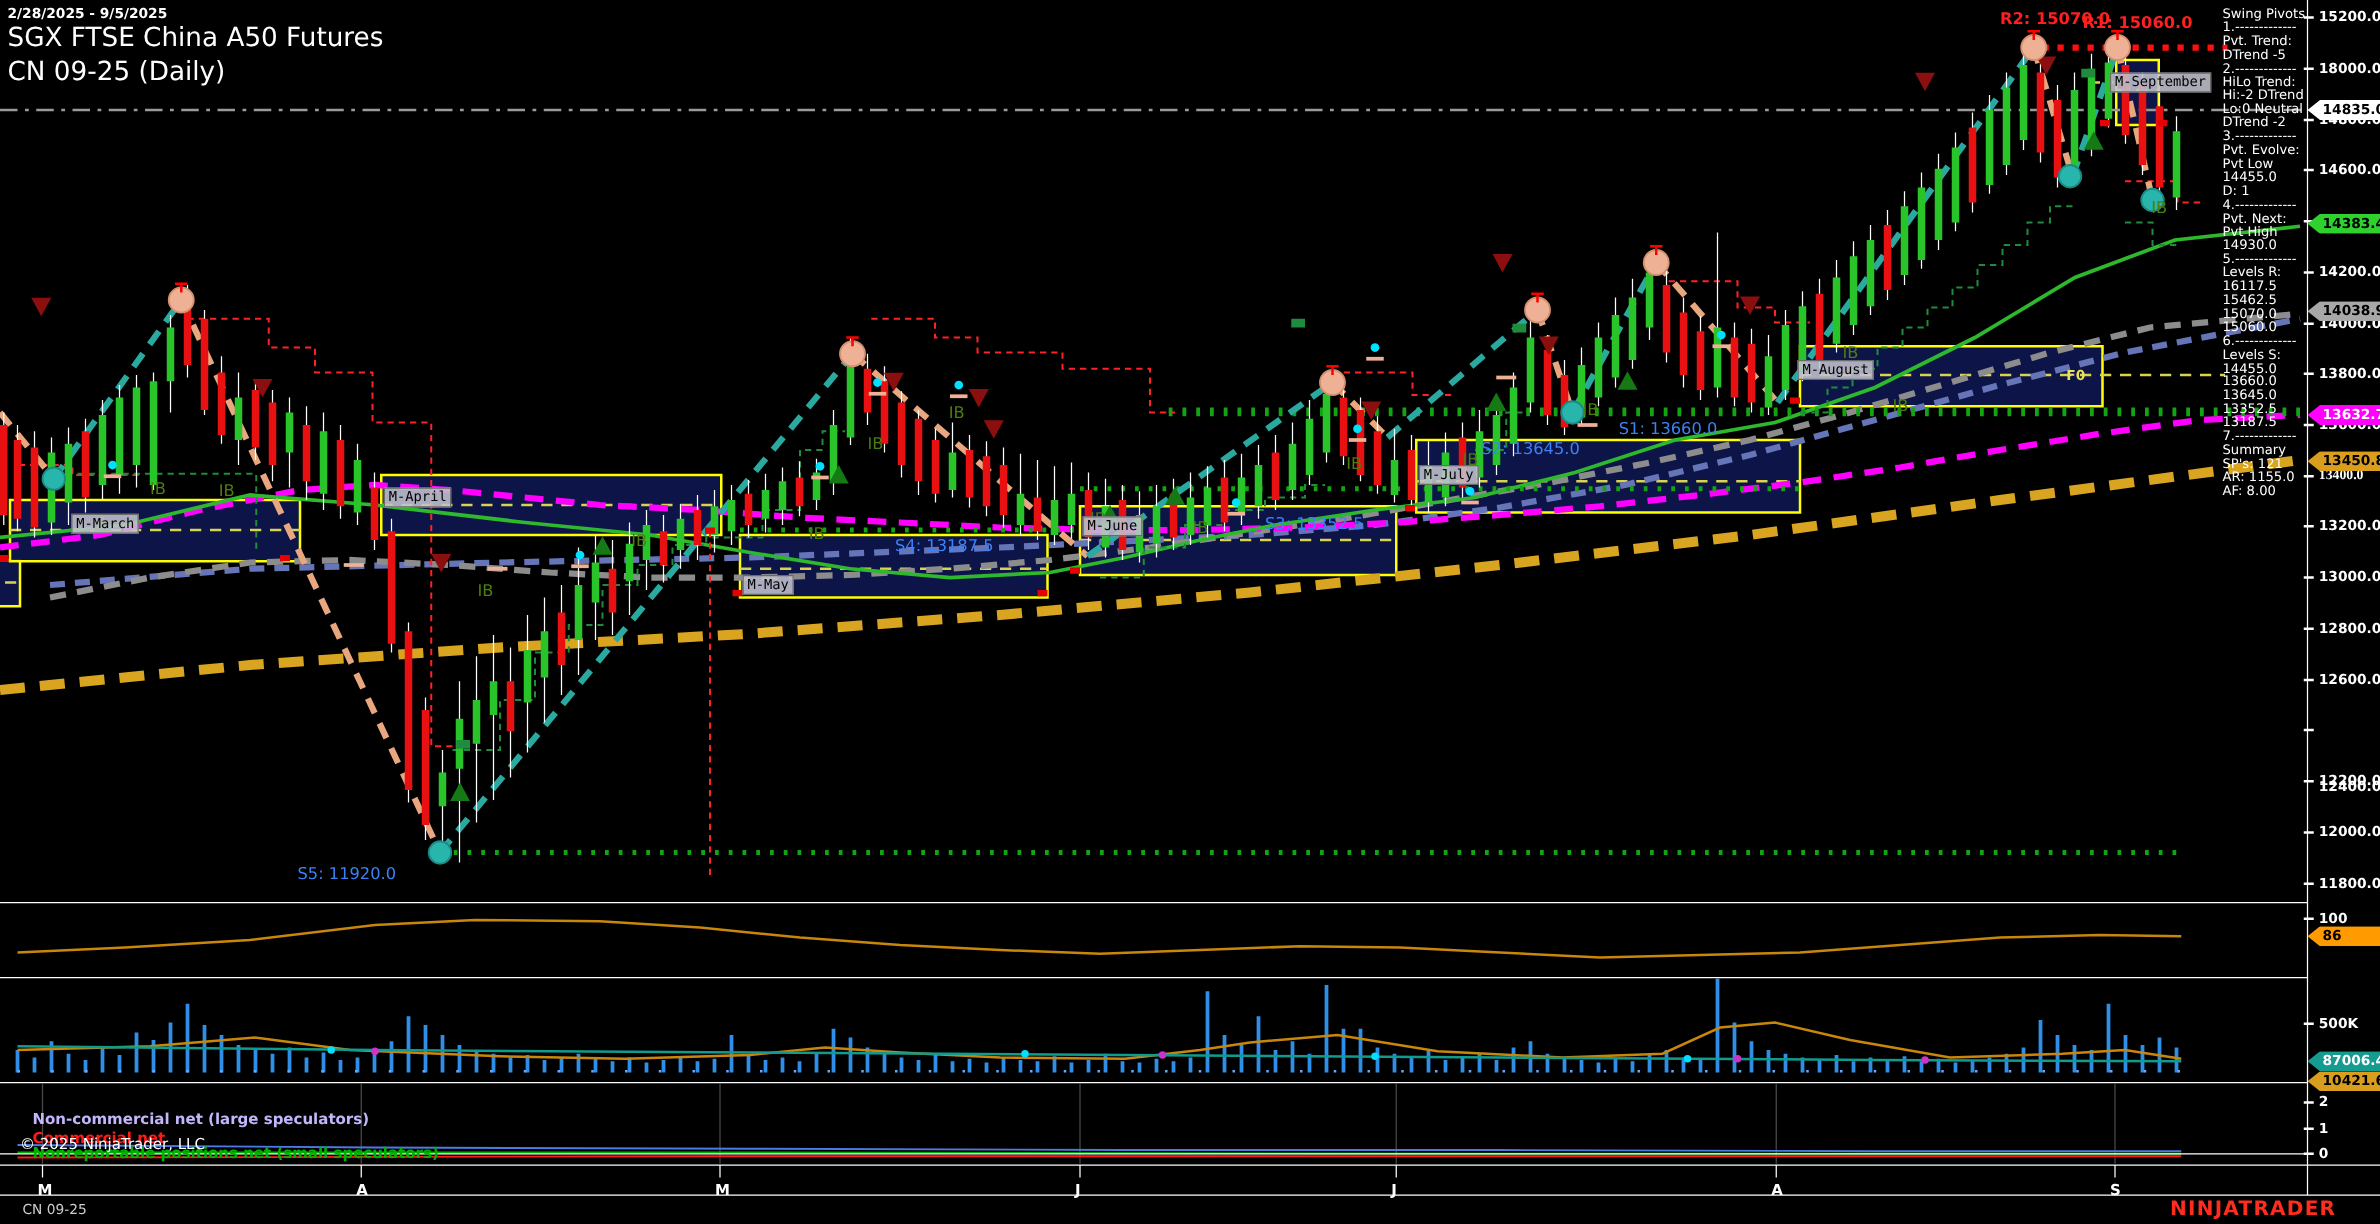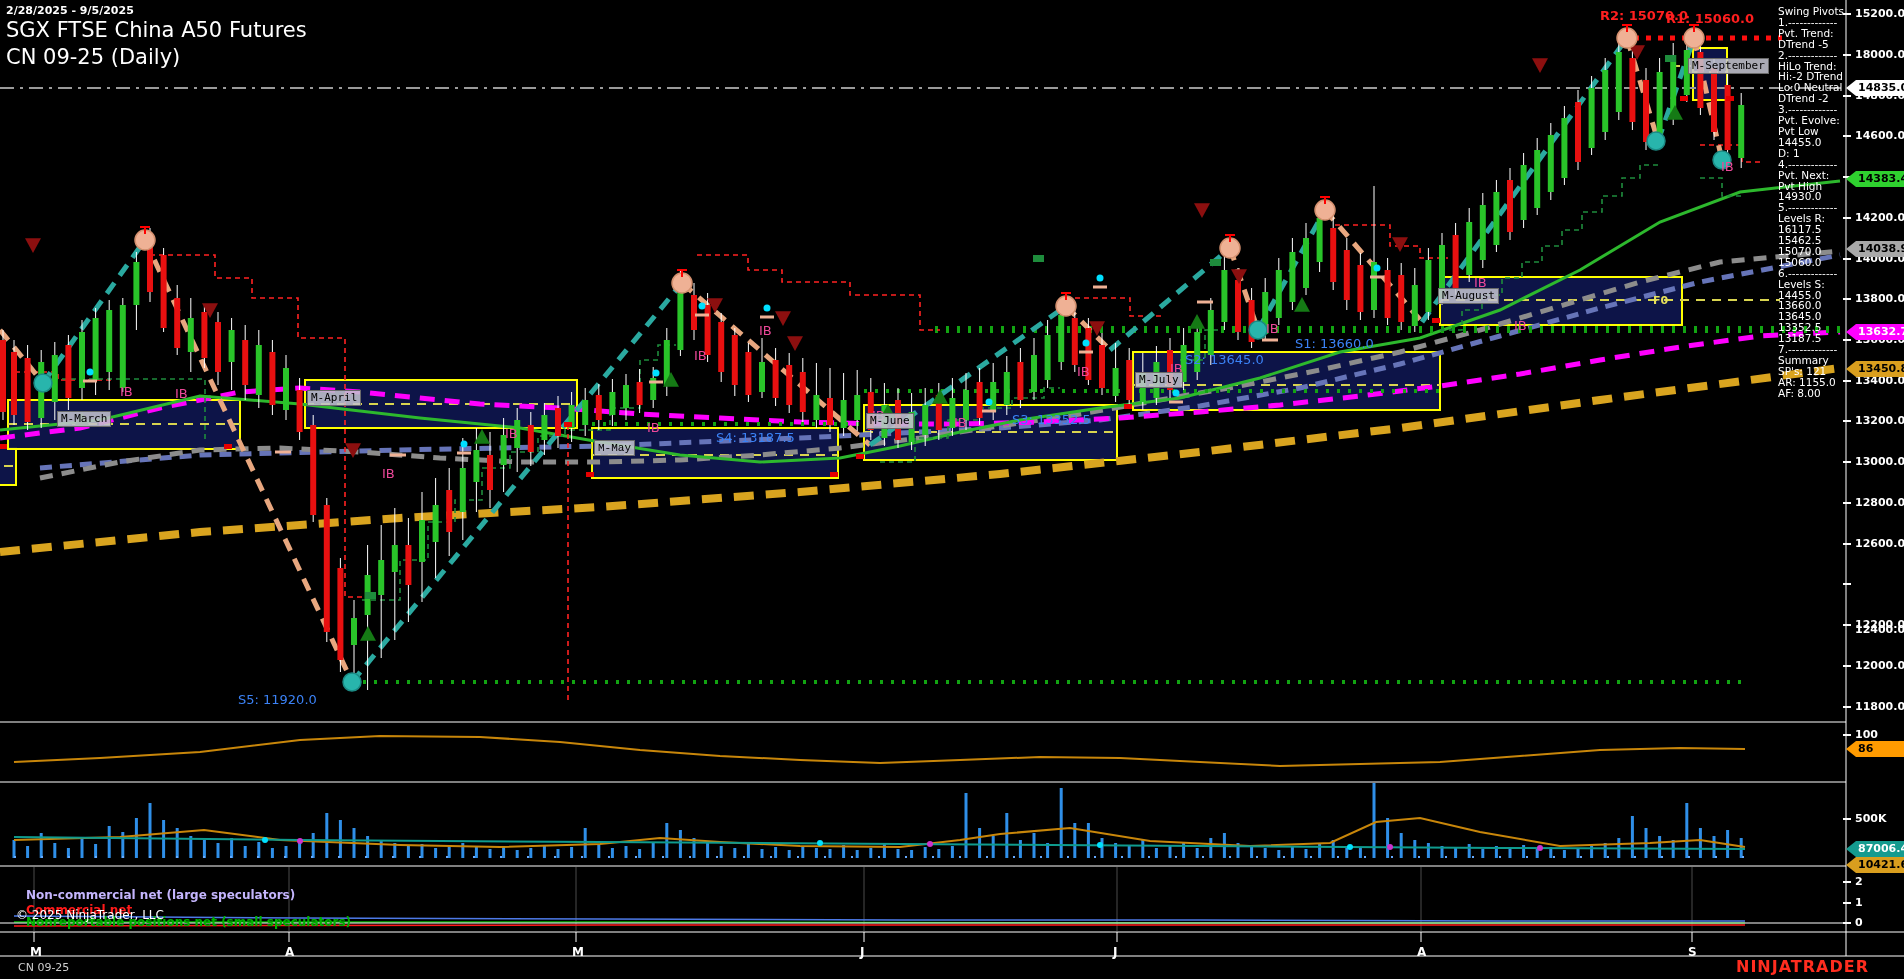--- a/index.html
+++ b/index.html
@@ -9,21 +9,21 @@
   #chart-root{position:absolute;left:0;top:0;width:1904px;height:979px;}
   #svg-layer{position:absolute;left:0;top:0;}
   .date-range{font-size:11px;font-weight:bold;color:#fff;}
   .title{font-size:21px;color:#fff;line-height:27px;}
   .ptick{font-size:11px;font-weight:bold;color:#fff;}
   .badge{font-size:11px;font-weight:bold;height:16px;line-height:16px;width:58px;
          padding-left:12px;clip-path:polygon(0 50%,10px 0,100% 0,100% 100%,10px 100%);}
   .swingline{font-size:10.5px;line-height:10.9px;color:#fff;}
   .chip{font-family:"DejaVu Sans Mono","Liberation Mono",monospace;font-size:11px;color:#000;
         background:rgba(193,193,205,0.88);border:1px solid #6a6a6a;padding:0 3px;line-height:14px;}
-  .iblab{font-size:13px;color:#ec4899;}
+  .iblab{font-size:13px;color:#4d7c0f;}
   .slab{font-size:13px;color:#3b82f6;}
   .rlab{font-size:13px;font-weight:bold;color:#ff1f1f;}
   .f0lab{font-size:11px;font-weight:bold;color:#e6e05a;}
   .month{font-size:12px;font-weight:bold;color:#fff;}
   .legend{font-size:12px;font-weight:bold;}
   .copyr{font-size:12px;color:#fff;}
   .contract{font-size:11px;color:#cfcfcf;}
   .brand{font-size:16px;font-weight:bold;color:#ff2d1f;letter-spacing:1px;margin-left:36px;}
 </style>
 </head>
@@ -671,21 +671,21 @@
   <div id="text-layer" class="abs" style="left:0;top:0;width:1904px;height:979px;">
       <div class="abs ptick" style="left: 1855px; top: 7px;">15200.0</div>
       <div class="abs ptick" style="left: 1855px; top: 48px;">18000.0</div>
       <div class="abs ptick" style="left: 1855px; top: 89px;">14800.0</div>
       <div class="abs ptick" style="left: 1855px; top: 129px;">14600.0</div>
       <div class="abs ptick" style="left: 1855px; top: 170px;">14400.0</div>
       <div class="abs ptick" style="left: 1855px; top: 211px;">14200.0</div>
       <div class="abs ptick" style="left: 1855px; top: 252px;">14000.0</div>
       <div class="abs ptick" style="left: 1855px; top: 292px;">13800.0</div>
       <div class="abs ptick" style="left: 1855px; top: 333px;">13600.0</div>
-      <div class="abs ptick" style="left: 1855px; top: 374px;">13400.0</div>
+      <div class="abs ptick" style="left: 1855px; top: 374px; font-family: Liberation Serif, serif;">13400.0</div>
       <div class="abs ptick" style="left: 1855px; top: 414px;">13200.0</div>
       <div class="abs ptick" style="left: 1855px; top: 455px;">13000.0</div>
       <div class="abs ptick" style="left: 1855px; top: 496px;">12800.0</div>
       <div class="abs ptick" style="left: 1855px; top: 537px;">12600.0</div>
       <div class="abs ptick" style="left: 1855px; top: 577px; margin-top: 46px;">12400.0</div>
       <div class="abs ptick" style="left: 1855px; top: 618px;">12200.0</div>
       <div class="abs ptick" style="left: 1855px; top: 659px;">12000.0</div>
       <div class="abs ptick" style="left: 1855px; top: 700px;">11800.0</div>
       <div class="abs badge" style="left: 1846px; top: 80px;;background:#ffffff;color:#000000">14835.0</div>
       <div class="abs badge" style="left: 1846px; top: 171px;;background:#2fd12f;color:#000000">14383.4</div>
@@ -728,21 +728,21 @@
       <div class="abs iblab" style="left: 954px; top: 415px;">IB</div>
       <div class="abs iblab" style="left: 1077px; top: 364px;">IB</div>
       <div class="abs iblab" style="left: 1170px; top: 361px;">IB</div>
       <div class="abs iblab" style="left: 1266px; top: 321px;">IB</div>
       <div class="abs iblab" style="left: 1474px; top: 275px;">IB</div>
       <div class="abs iblab" style="left: 1514px; top: 318px;">IB</div>
       <div class="abs iblab" style="left: 1721px; top: 159px;">IB</div>
       <div class="abs f0lab" style="left: 1653px; top: 294px;">F0</div>
       <div class="abs chip" style="left: 12px; top: 411px; margin-left: 45px;">M-March</div>
       <div class="abs chip" style="left: 307px; top: 390px;">M-April</div>
-      <div class="abs chip" style="left: 594px; top: 440px; font-family: Liberation Mono, monospace;">M-May</div>
+      <div class="abs chip" style="left: 594px; top: 460px;">M-May</div>
       <div class="abs chip" style="left: 866px; top: 413px;">M-June</div>
       <div class="abs chip" style="left: 1135px; top: 372px;">M-July</div>
       <div class="abs chip" style="left: 1438px; top: 288px;">M-August</div>
       <div class="abs chip" style="left: 1688px; top: 58px;">M-September</div>
     </div>
 
   <div class="abs contract" style="left:18px;top:961px;">CN 09-25</div>
   <div class="abs copyr" style="left:16px;top:908px;">© 2025 NinjaTrader, LLC</div>
   <div class="abs brand" style="left:1700px;top:957px;">NINJATRADER</div>
 </div>

